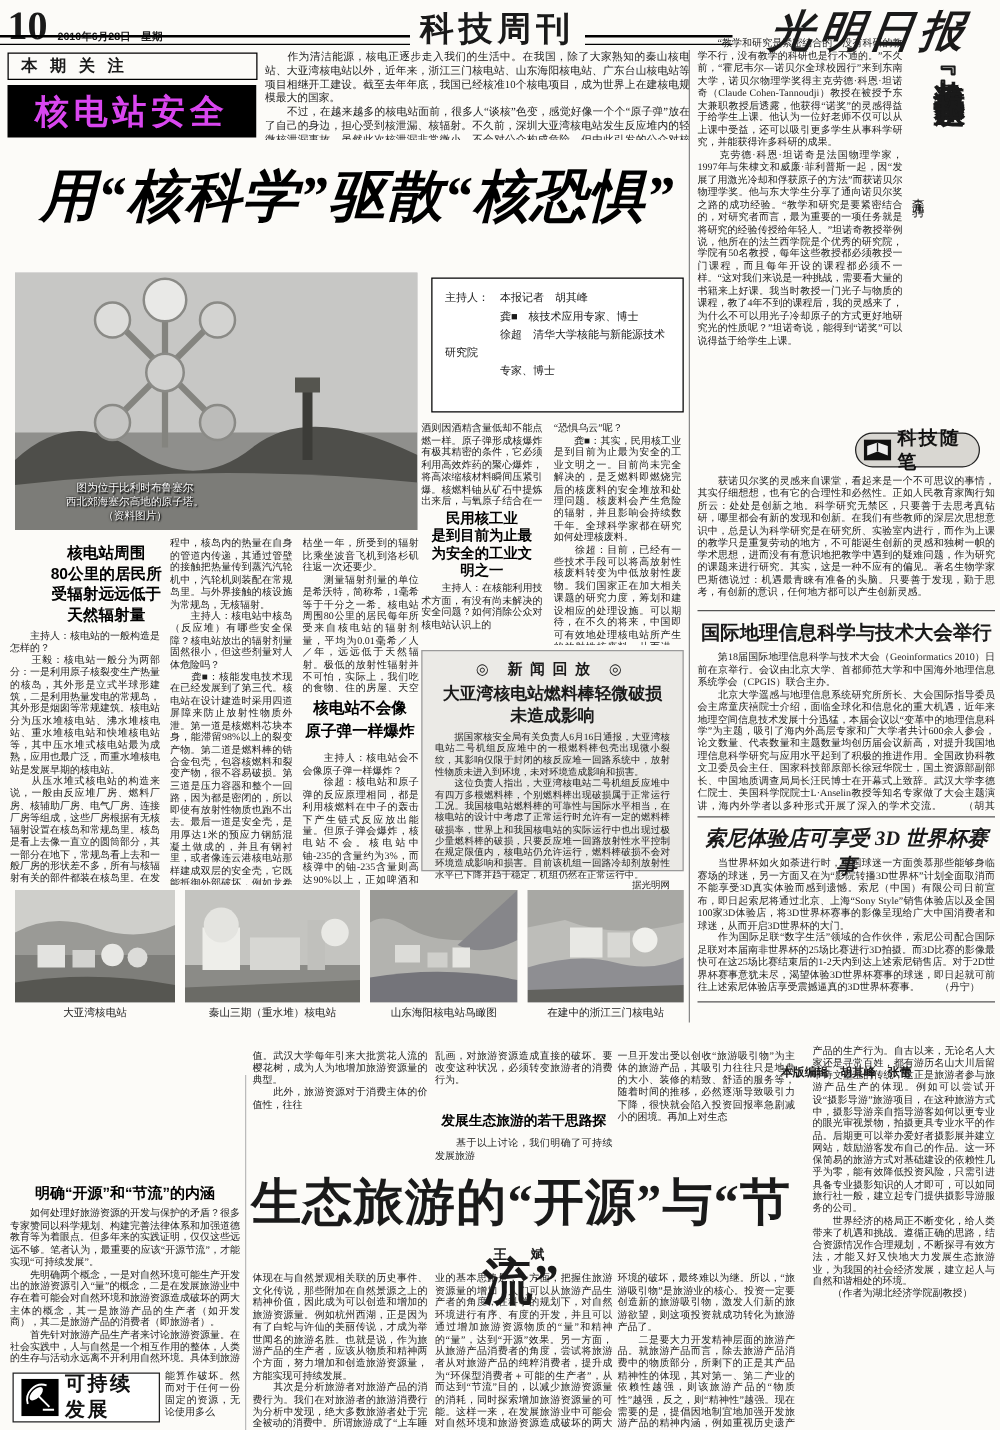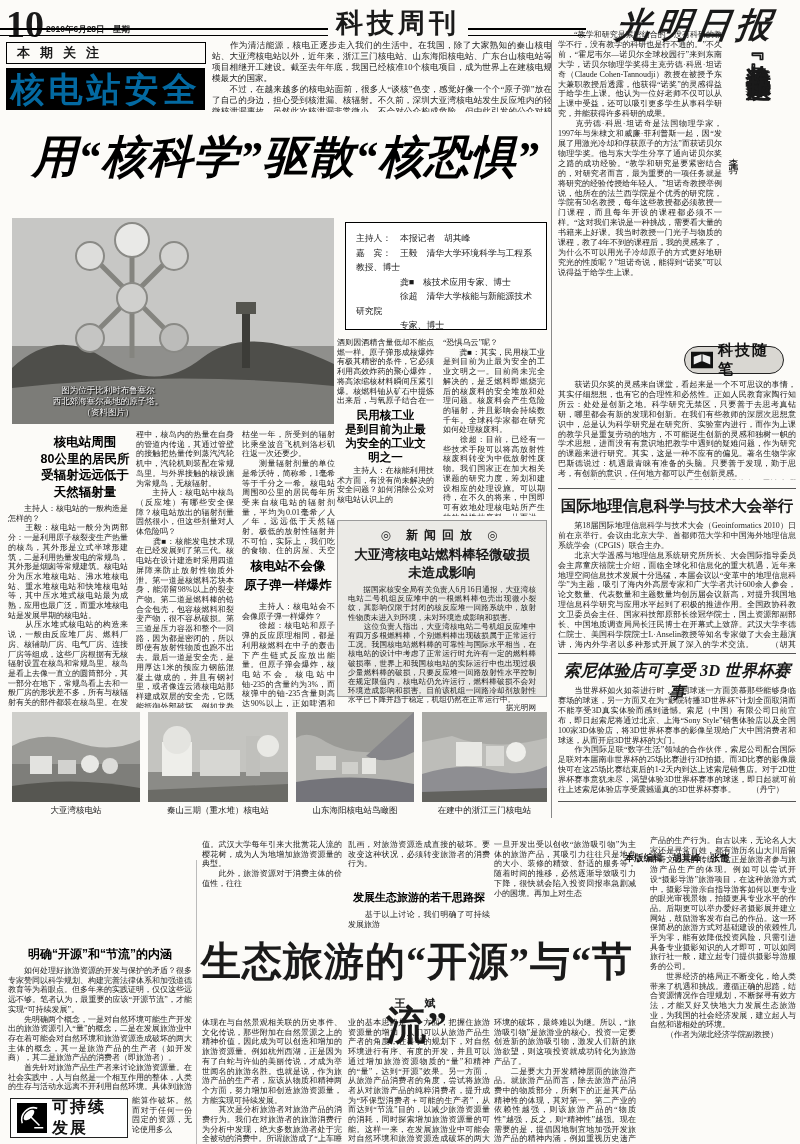--- a/index.html
+++ b/index.html
@@ -21,29 +21,29 @@
   .panel{border:1px solid #000;padding:8px 10px;box-sizing:border-box;background:#fff;}
   .panel div{font-size:8.8px;line-height:14.5px;white-space:pre-line;}
   .newsbox{background:#ebeae6;border:1px solid #9a9a9a;box-sizing:border-box;padding:5px 10px;}
   .headline-main{font-weight:bold;font-style:italic;text-align:center;letter-spacing:1px;color:#000;}
 </style>
 </head>
 <body>
 
 <div id="paper">
 
-  <div class="abs" style="left:6px;top:2px;font-size:38px;font-weight:bold;">10</div>
+  <div class="abs" style="left:6px;top:2px;font-size:32px;font-weight:bold;">10</div>
   <div class="abs sans" style="left:46px;top:24px;font-size:8.5px;font-weight:bold;">2010年6月28日　星期一</div>
   <div class="abs rule2" style="left:0;top:28px;width:328px;"></div>
   <div class="abs rule2" style="left:468px;top:28px;width:118px;"></div>
   <div class="abs" style="left:326px;top:5px;width:144px;font-size:27px;font-weight:bold;letter-spacing:4px;text-align:center;">科技周刊</div>
   <div class="abs" style="left:596px;top:2px;width:200px;font-size:35px;font-weight:bold;font-style:italic;letter-spacing:5px;text-align:center;transform:skewX(-8deg);">光明日报</div>
 
   <div class="abs sans" style="left:6px;top:42px;width:188px;height:20px;border:1px solid #000;font-size:13px;font-weight:bold;letter-spacing:10px;line-height:20px;padding-left:10px;box-sizing:content-box;">本期关注</div>
-  <div class="abs sans" style="left:6px;top:68px;width:199px;height:42px;background:#000;color:#0369a1;font-size:34px;font-weight:bold;letter-spacing:4px;line-height:42px;text-align:center;">核电站安全</div>
+  <div class="abs sans" style="left:6px;top:68px;width:199px;height:42px;background:#000;color:#d946ef;font-size:27px;font-weight:bold;letter-spacing:4px;line-height:42px;text-align:center;">核电站安全</div>
 
   <div class="abs txt" style="left:212px;top:40px;width:340px;height:72px;font-size:8.6px;line-height:11px;">　　作为清洁能源，核电正逐步走入我们的生活中。在我国，除了大家熟知的秦山核电站、大亚湾核电站以外，近年来，浙江三门核电站、山东海阳核电站、广东台山核电站等项目相继开工建设。截至去年年底，我国已经核准10个核电项目，成为世界上在建核电规模最大的国家。
 　　不过，在越来越多的核电站面前，很多人“谈核”色变，感觉好像一个个“原子弹”放在了自己的身边，担心受到核泄漏、核辐射。不久前，深圳大亚湾核电站发生反应堆内的轻微核泄漏事故。虽然此次核泄漏非常微小，不会对公众构成危险，但由此引发的公众对核电站的担心仍然存在。其实，科学告诉我们，这种担心是由于对核电站的不了解造成的，核电是相对最安全的能源。本期我们邀请了三位专家来“解读”核电站，帮助我们科学地认识核电站。</div>
 
   <div class="abs headline-main" style="left:24px;top:116px;width:524px;height:82px;font-size:45px;line-height:82px;">用“核科学”驱散“核恐惧”</div>
 
   <div class="abs photo" style="left:12px;top:218px;width:322px;height:206px;">
     <svg viewBox="0 0 322 206" preserveAspectRatio="none">
       <rect width="322" height="206" fill="#c7c7c5"></rect>
       <rect y="128" width="322" height="78" fill="#8f8f8c"></rect>
@@ -63,21 +63,20 @@
       <rect x="230" y="90" width="8" height="60" fill="#3c3c38"></rect>
       <rect x="224" y="84" width="20" height="12" fill="#55554f"></rect>
     </svg>
     <div class="abs" style="left:6px;bottom:6px;width:180px;font-size:8.5px;line-height:11px;color:#fff;white-space:pre-line;text-align:center;text-shadow:0 0 2px #000,1px 1px 1px #000;">图为位于比利时布鲁塞尔
 西北郊海塞尔高地的原子塔。
 （资料图片）</div>
   </div>
 
   <div class="abs panel" style="left:345px;top:222px;width:202px;height:108px;">
     <div>主持人：　本报记者　胡其峰</div>
-    <div>嘉　宾：　王毅　清华大学环境科学与工程系教授、博士</div>
     <div>　　　　　龚■　核技术应用专家、博士</div>
     <div>　　　　　徐超　清华大学核能与新能源技术研究院
 　　　　　专家、博士</div>
   </div>
 
   <div class="abs subhead" style="left:10px;top:434px;width:150px;height:66px;font-size:12.5px;line-height:16.5px;white-space:pre-line;">核电站周围
 80公里的居民所
 受辐射远远低于
 天然辐射量</div>
   <div class="abs txt" style="left:8px;top:504px;width:120px;height:204px;">　　主持人：核电站的一般构造是怎样的？

